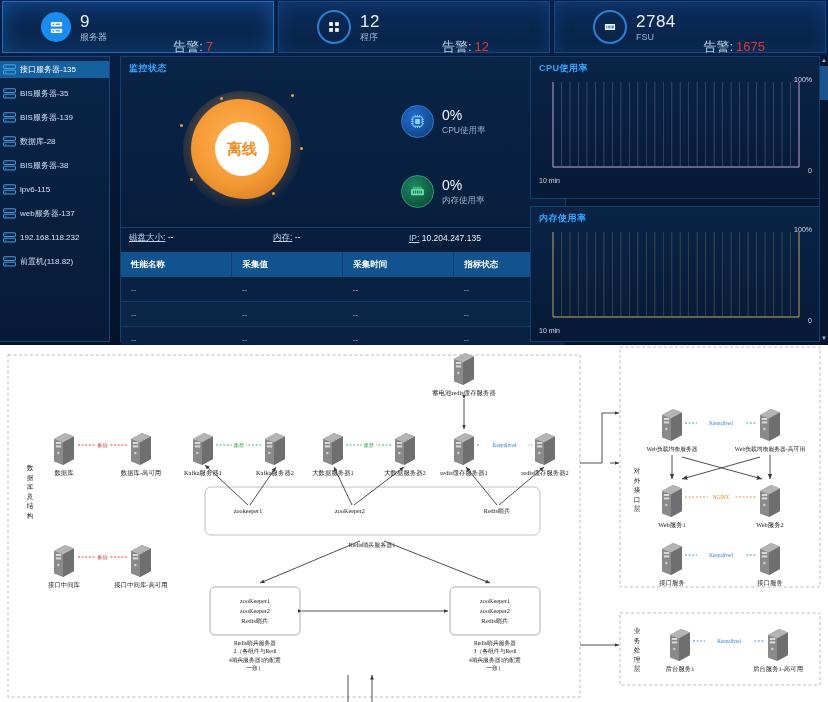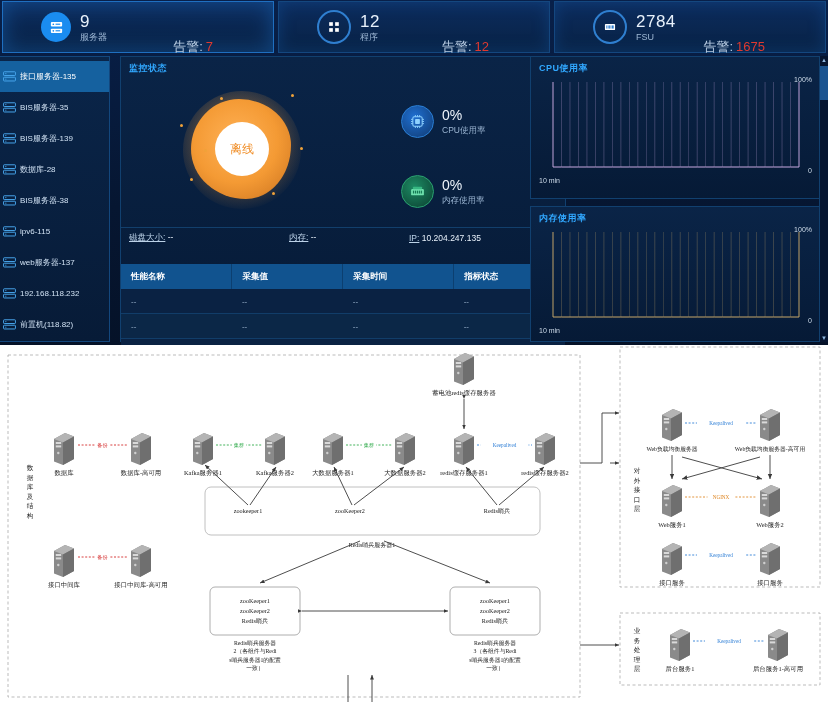--- a/index.html
+++ b/index.html
@@ -49,22 +49,22 @@
 
   
   #side-list{
     position:absolute;left:0;top:56px;width:110px;height:286px;
     background:linear-gradient(180deg,#0a2549 0%,#071b37 100%);
     border:1px solid #13477d;border-left:none;
     padding-top:4px;box-sizing:border-box;
     overflow:hidden;
   }
   .side-item{
-    height:31px;display:flex;align-items:center;
-    padding-left:3px;margin-bottom:0;
+    height:17px;display:flex;align-items:center;
+    padding-left:3px;margin-bottom:7px;
     cursor:pointer;
   }
   .side-item.active{background:#15619f;}
   .side-ico{width:13px;height:11px;flex:0 0 auto;margin-right:4px;}
   .side-txt{
     font-size:8px;color:#cfe0f2;white-space:nowrap;overflow:hidden;
   }
   .side-item.active .side-txt{color:#ffffff;}
 
   
@@ -88,21 +88,21 @@
   .blob-glow{
     position:absolute;left:4px;top:4px;width:118px;height:118px;
     background:radial-gradient(circle at 48% 45%,rgba(246,160,60,.38) 38%,rgba(246,160,60,.12) 62%,rgba(246,160,60,0) 75%);
     border-radius:50%;
   }
   .blob-core{
     position:absolute;left:36px;top:35px;width:54px;height:54px;
     background:#ffffff;border-radius:50%;
     display:flex;align-items:center;justify-content:center;
   }
-  .blob-core span{color:#f08c24;font-size:12px;font-weight:normal;}
+  .blob-core span{color:#f08c24;font-size:15px;font-weight:bold;}
   .dot{position:absolute;width:3px;height:3px;border-radius:50%;background:#f0a23a;}
   .metric{
     position:absolute;display:flex;align-items:center;
   }
   .m-ico{
     width:31px;height:31px;border-radius:50%;
     display:flex;align-items:center;justify-content:center;margin-right:8px;
   }
   .m-ico.cpu{background:radial-gradient(circle at 40% 35%,#1f6fd0,#103a72);border:1px solid #2a7fd6;}
   .m-ico.mem{background:radial-gradient(circle at 40% 35%,#1d8a63,#0b3f30);border:1px solid #2aa271;}
@@ -112,21 +112,21 @@
 
   .info-row{
     position:relative;height:20px;border-top:1px solid #123f6c;
     display:flex;align-items:center;font-size:8.5px;color:#bcd2e8;
   }
   .info-row .f{position:absolute;}
   .info-row .f .k{color:#bcd2e8;text-decoration:underline;}
   .info-row .f .v{color:#e7f0fa;}
 
   table.perf{
-    width:100%;border-collapse:collapse;table-layout:fixed;margin-top:16px;
+    width:100%;border-collapse:collapse;table-layout:fixed;margin-top:4px;
   }
   table.perf th{
     background:#11538f;color:#ffffff;font-size:8.5px;font-weight:bold;
     text-align:left;padding:5px 0 5px 10px;height:15px;
     border-right:1px solid #0c3f70;
   }
   table.perf td{
     color:#9fb6cf;font-size:8px;padding:6px 0 6px 10px;height:12px;
     border-bottom:1px solid #113d69;background:#0a2banything;
   }
@@ -379,21 +379,21 @@
           <div class="m-lab">内存使用率</div>
         </div>
       </div>
     </div>
 
     <div class="info-row">
       <div class="f" style="left:8px;">
         <span class="k">磁盘大小:</span>
         <span class="v">--</span>
       </div>
-      <div class="f" style="left:156px;padding-left:12px;">
+      <div class="f" style="left:140px;padding-left:12px;">
         <span class="k">内存:</span>
         <span class="v">--</span>
       </div>
       <div class="f" style="left:288px;text-align:center;">
         <span class="k">IP:</span>
         <span class="v">10.204.247.135</span>
       </div>
     </div>
 
     <table class="perf">

